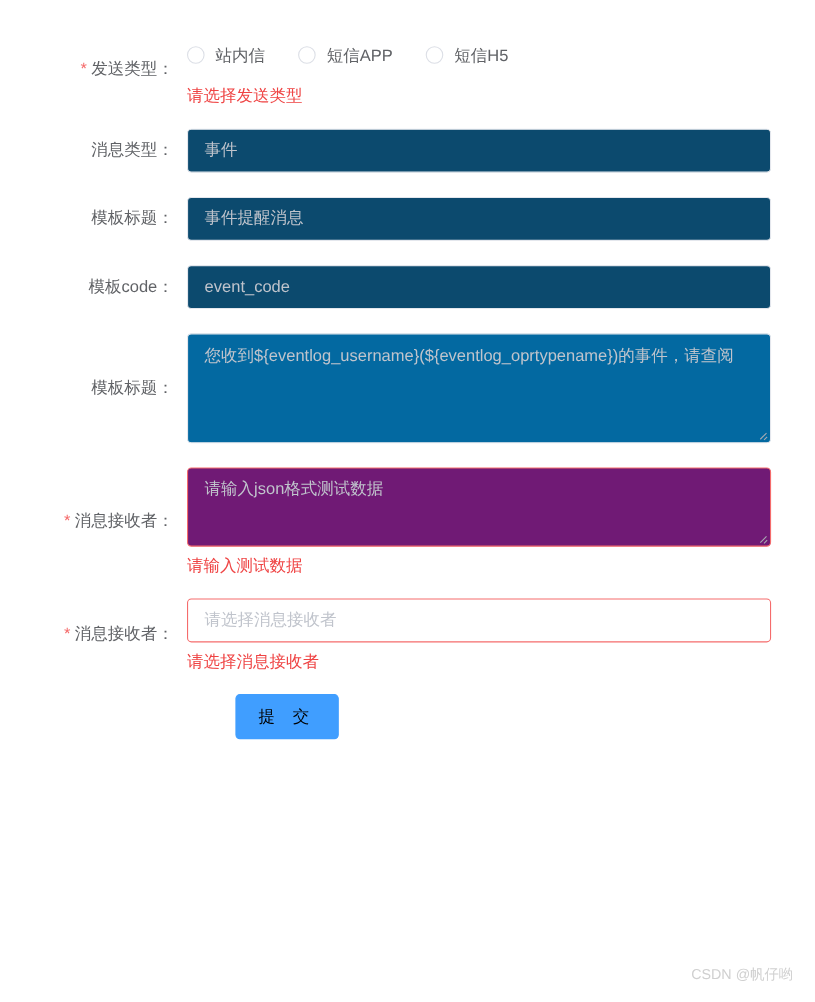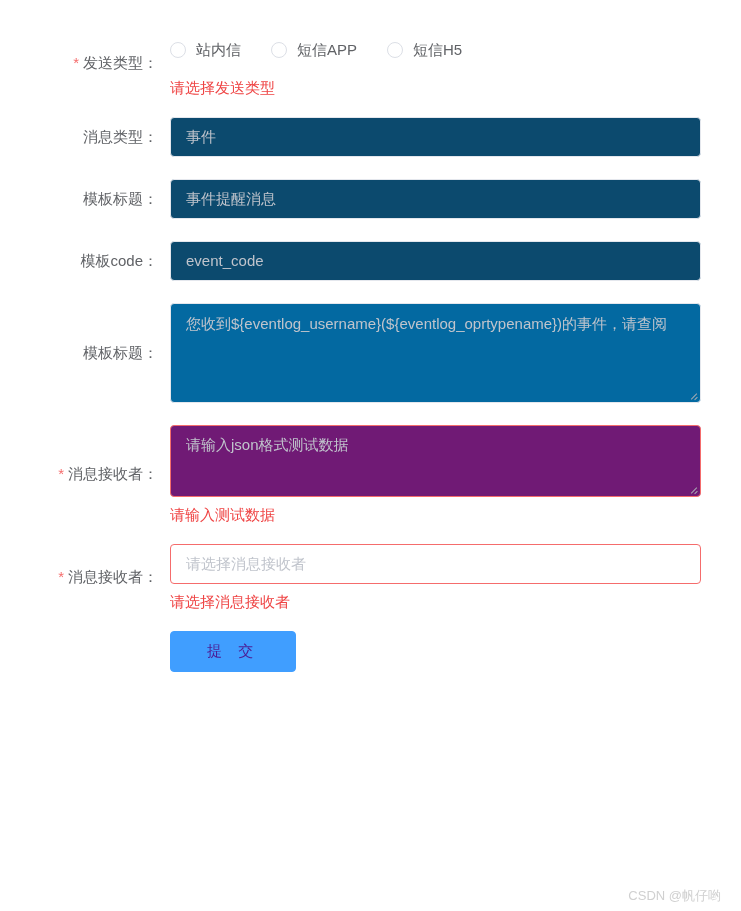--- a/index.html
+++ b/index.html
@@ -138,32 +138,33 @@
       background: #fff;
       border: 1px solid #f56c6c;
       border-radius: 4px;
       padding: 0 15px;
       font-size: 15px;
       color: #c0c4cc;
       line-height: 38px;
     }
     .submit-btn {
       background: #409eff;
-      color: #4c1d95;
+      color: #000000;
       border: 1px solid #409eff;
       border-radius: 4px;
-      padding: 10px 36px;
+      padding: 10px 20px;
       font-size: 15px;
       cursor: pointer;
       letter-spacing: 6px;
+      margin-left: 44px;
     }
     .watermark {
       position: fixed;
       right: 20px;
-      bottom: 6px;
+      bottom: 16px;
       color: #d0d0d0;
       font-size: 13px;
     }
   </style>
 </head>
 <body>
 
 <div class="form-item">
   <div class="form-label">
     <span class="required">*</span><span>发送类型：</span>

